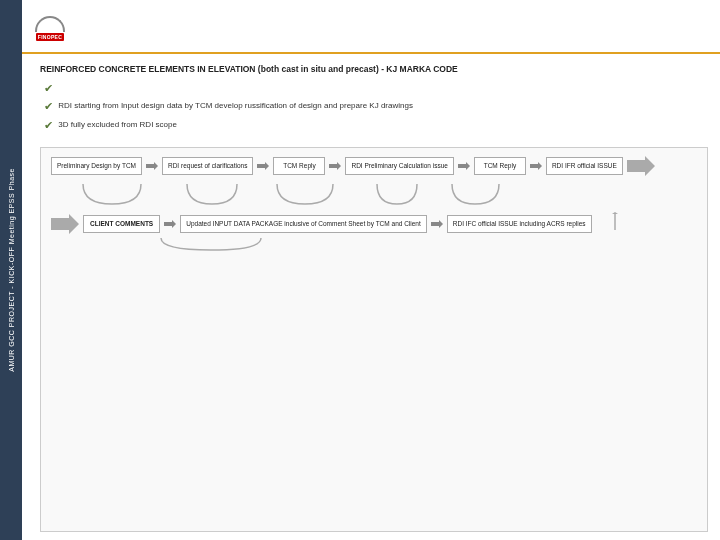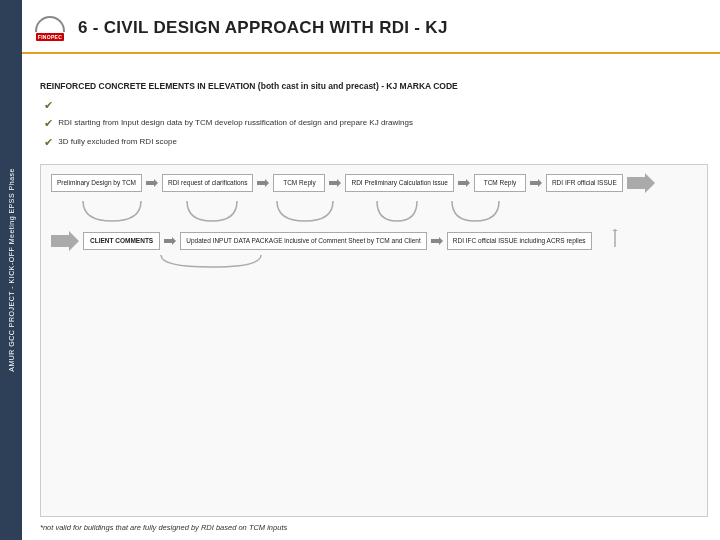--- a/index.html
+++ b/index.html
@@ -87,21 +87,20 @@
       display: flex;
       flex-direction: column;
     }
 
     .subtitle {
       font-size: 8.5px;
       font-weight: bold;
       color: #222;
       margin-bottom: 6px;
       line-height: 1.4;
-      margin-top: 17px;
     }
 
     .bullet-list {
       margin-bottom: 10px;
       margin-left: 4px;
     }
     .bullet-item {
       display: flex;
       align-items: flex-start;
       font-size: 8px;
@@ -191,21 +190,20 @@
   <span class="sidebar-text">AMUR GCC PROJECT - KICK-OFF Meeting EPSS Phase</span>
 </div>
 
 <div class="main">
 
   <div class="header">
     <div class="logo-area">
       <div class="logo-arc"></div>
       <div class="logo-badge">FINOPEC</div>
     </div>
-    <div class="header-title">6 - CIVIL DESIGN APPROACH WITH RDI - KJ</div>
   </div>
 
   <div class="content">
 
     <div class="subtitle">REINFORCED CONCRETE ELEMENTS IN ELEVATION (both cast in situ and precast) - KJ MARKA CODE</div>
 
     <div class="bullet-list">
       <div class="bullet-item">
         <span class="check-icon">✔</span>
       </div>
@@ -342,16 +340,15 @@
       </div>
 
       <div style="height: 18px; position: relative; margin-left: 80px;">
         <svg width="200" height="18">
           <path d="M 30,2 Q 30,14 80,14 Q 130,14 130,2" stroke="#aaa" stroke-width="1.5" fill="none"></path>
         </svg>
       </div>
 
     </div>
 
-    <div class="footnote">*not valid for buildings that are fully designed by RDI based on TCM inputs</div>
 
   </div>
 </div>
 
 </body></html>

